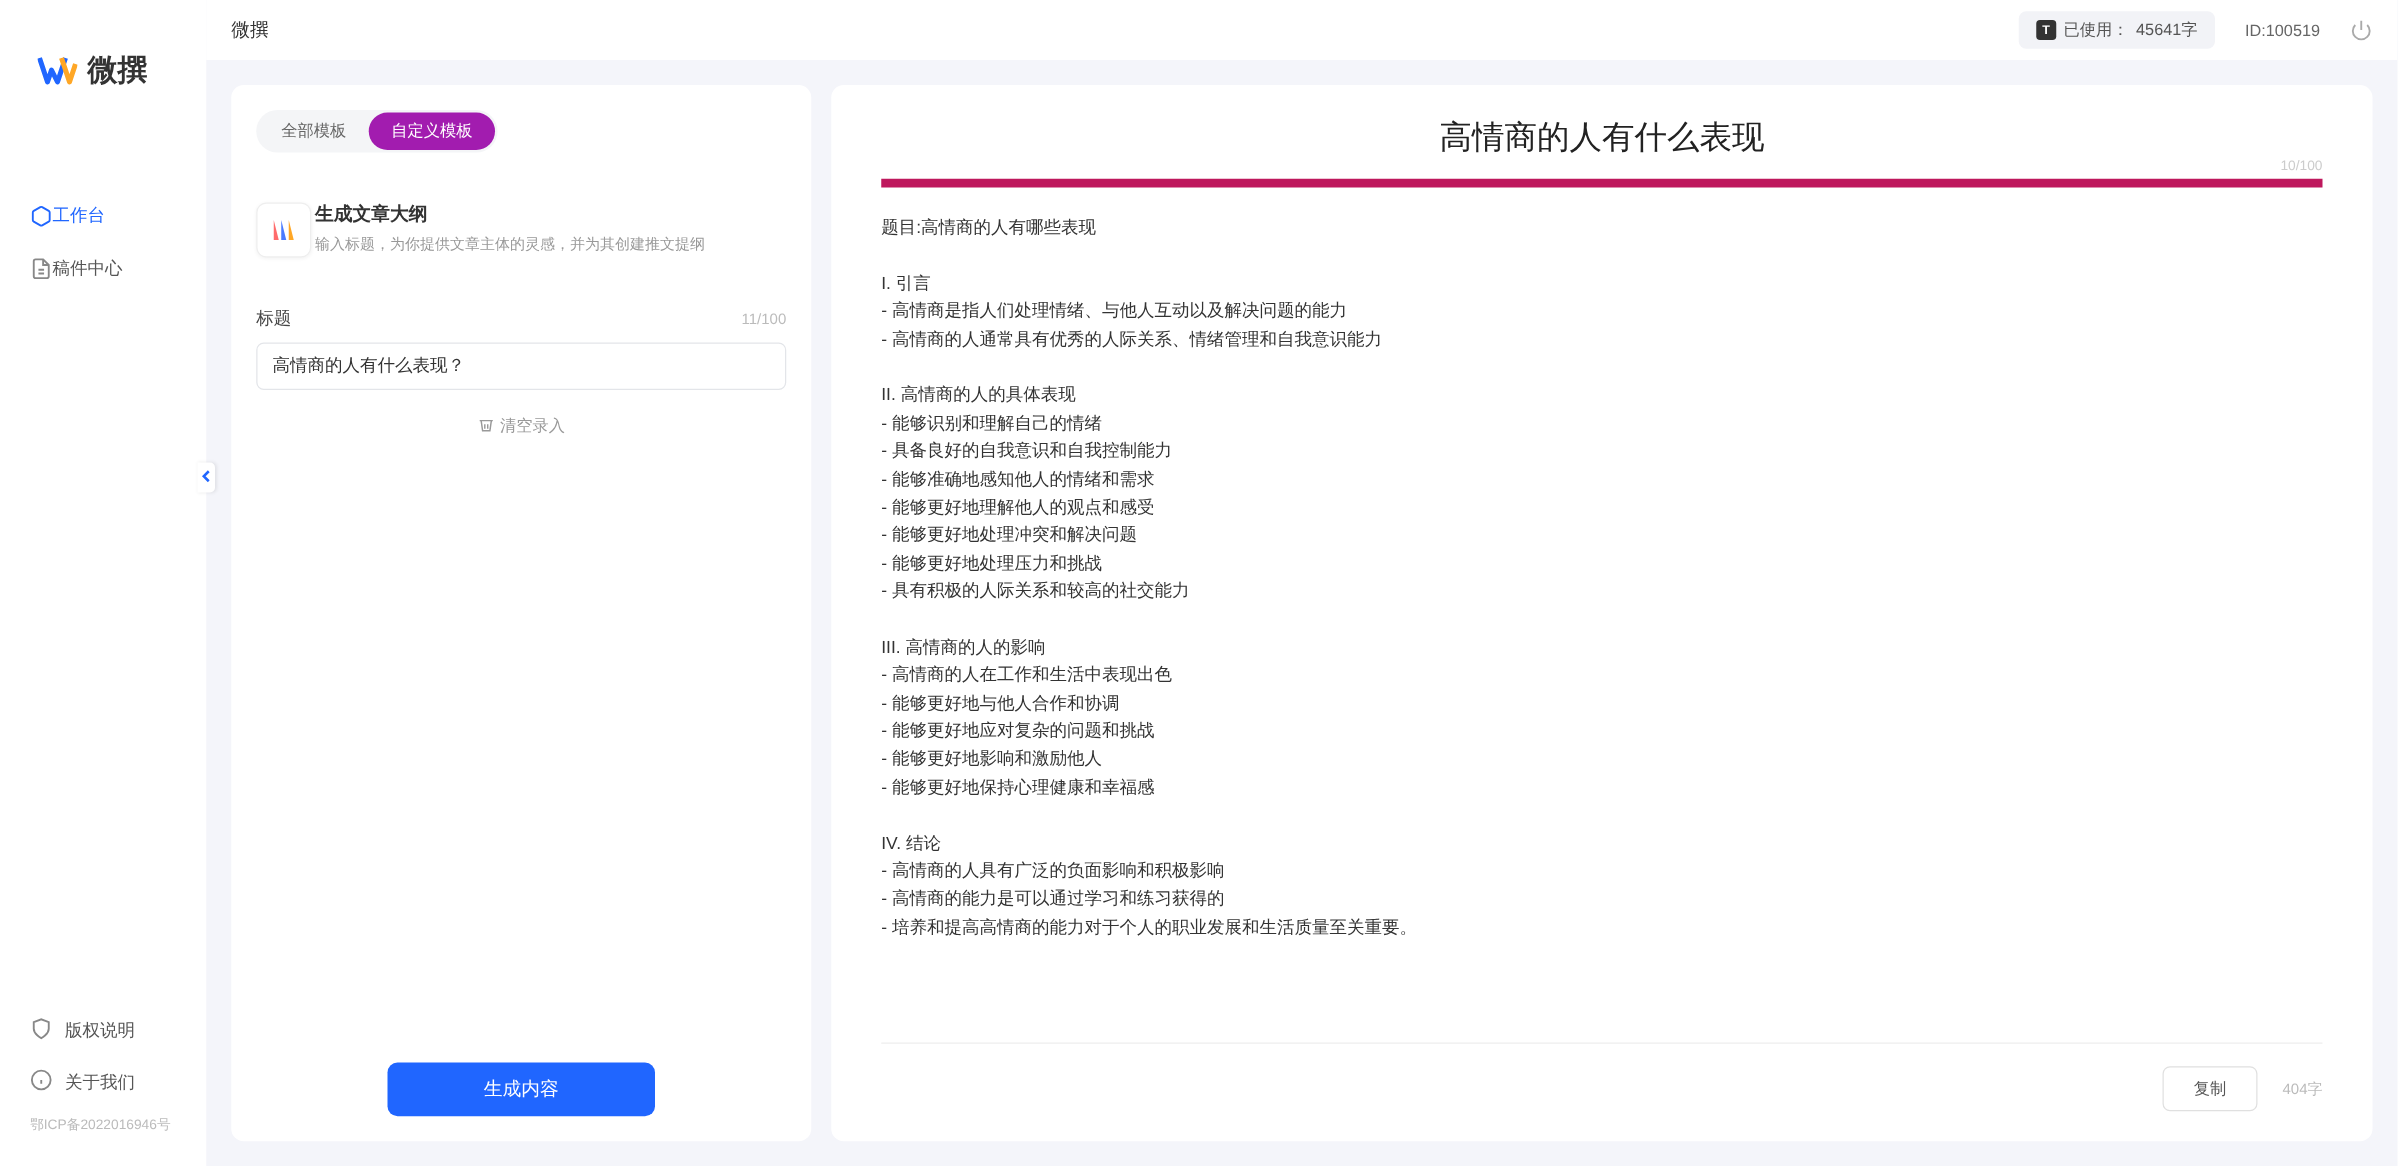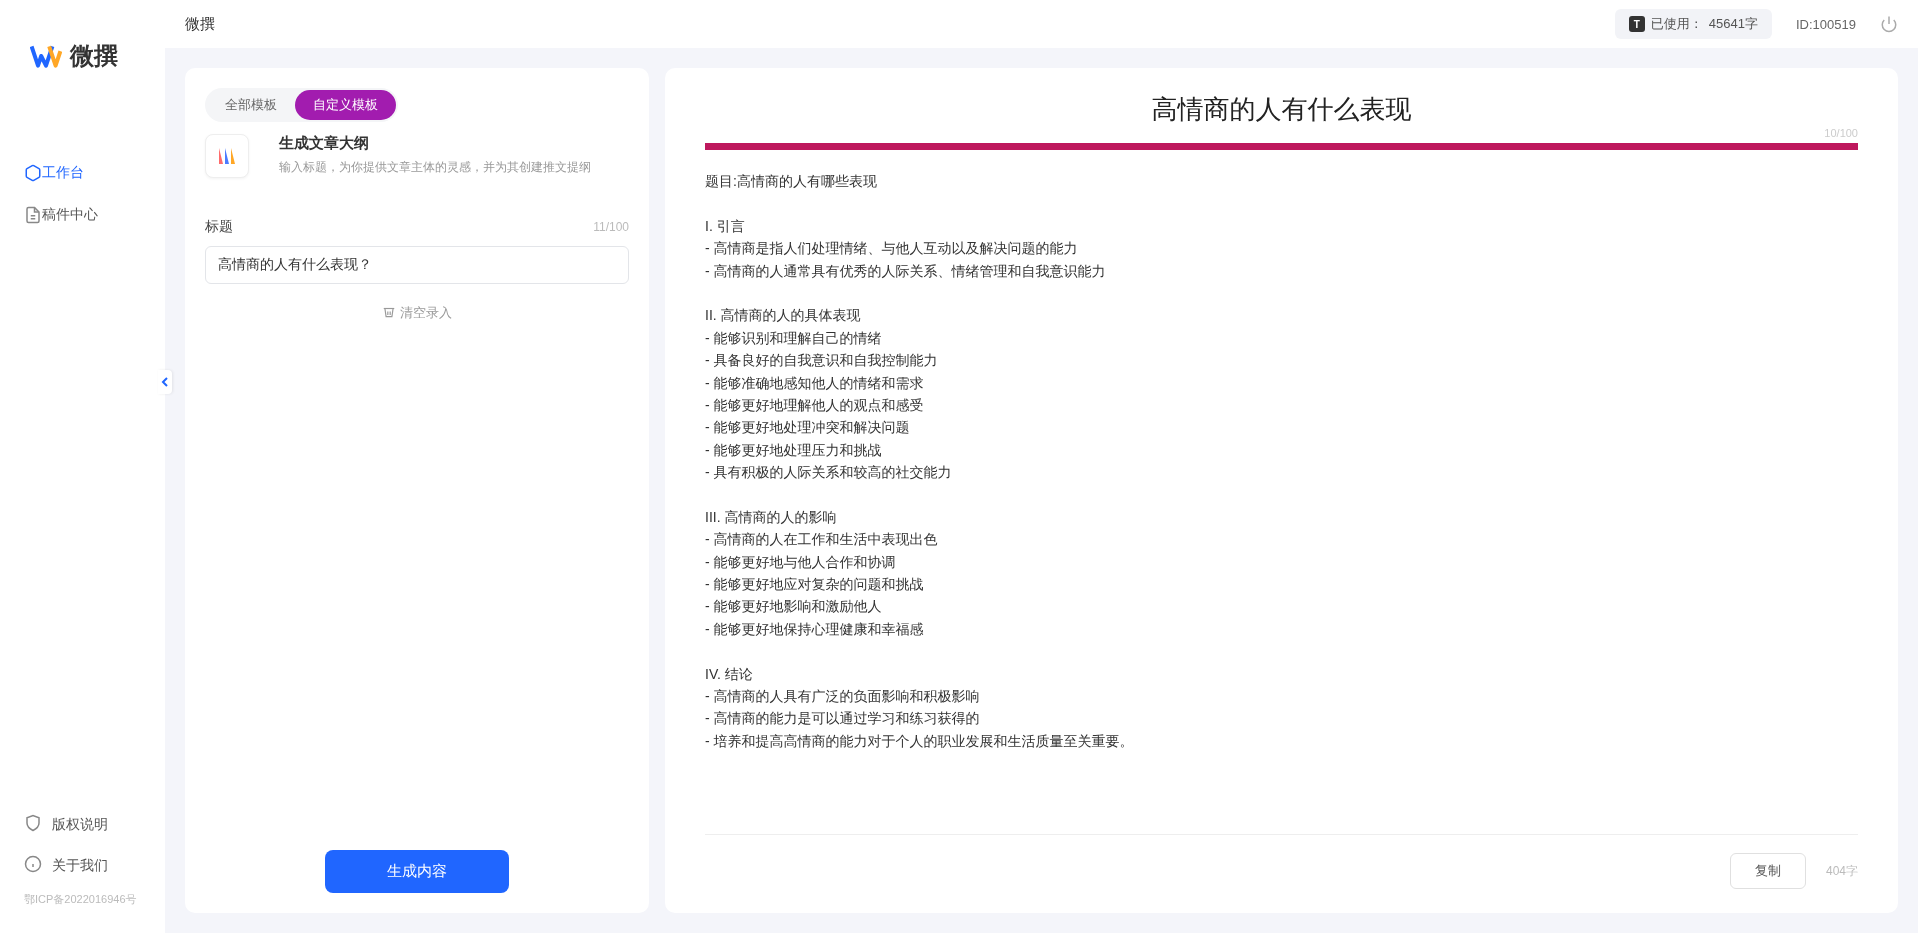--- a/index.html
+++ b/index.html
@@ -186,22 +186,22 @@
       color: #666;
       cursor: pointer;
     }
     .tab.active {
       background: #a21caf;
       color: #fff;
     }
     
     .template-card {
       display: flex;
-      gap: 30px;
-      margin-top: 12px;
+      gap: 3px;
+      margin-top: 40px;
       align-items: flex-start;
     }
     .template-icon {
       width: 44px;
       height: 44px;
       background: #fff;
       border: 1px solid #eee;
       border-radius: 8px;
       display: flex;
       align-items: center;
@@ -255,21 +255,21 @@
       font-size: 13px;
       color: #999;
       cursor: pointer;
     }
     
     .generate-btn {
       position: absolute;
       bottom: 20px;
       left: 50%;
       transform: translateX(-50%);
-      width: 184px;
+      width: 214px;
       padding: 12px 0;
       background: #2066ff;
       color: #fff;
       border: none;
       border-radius: 8px;
       font-size: 15px;
       cursor: pointer;
     }
     
     .right-panel {

